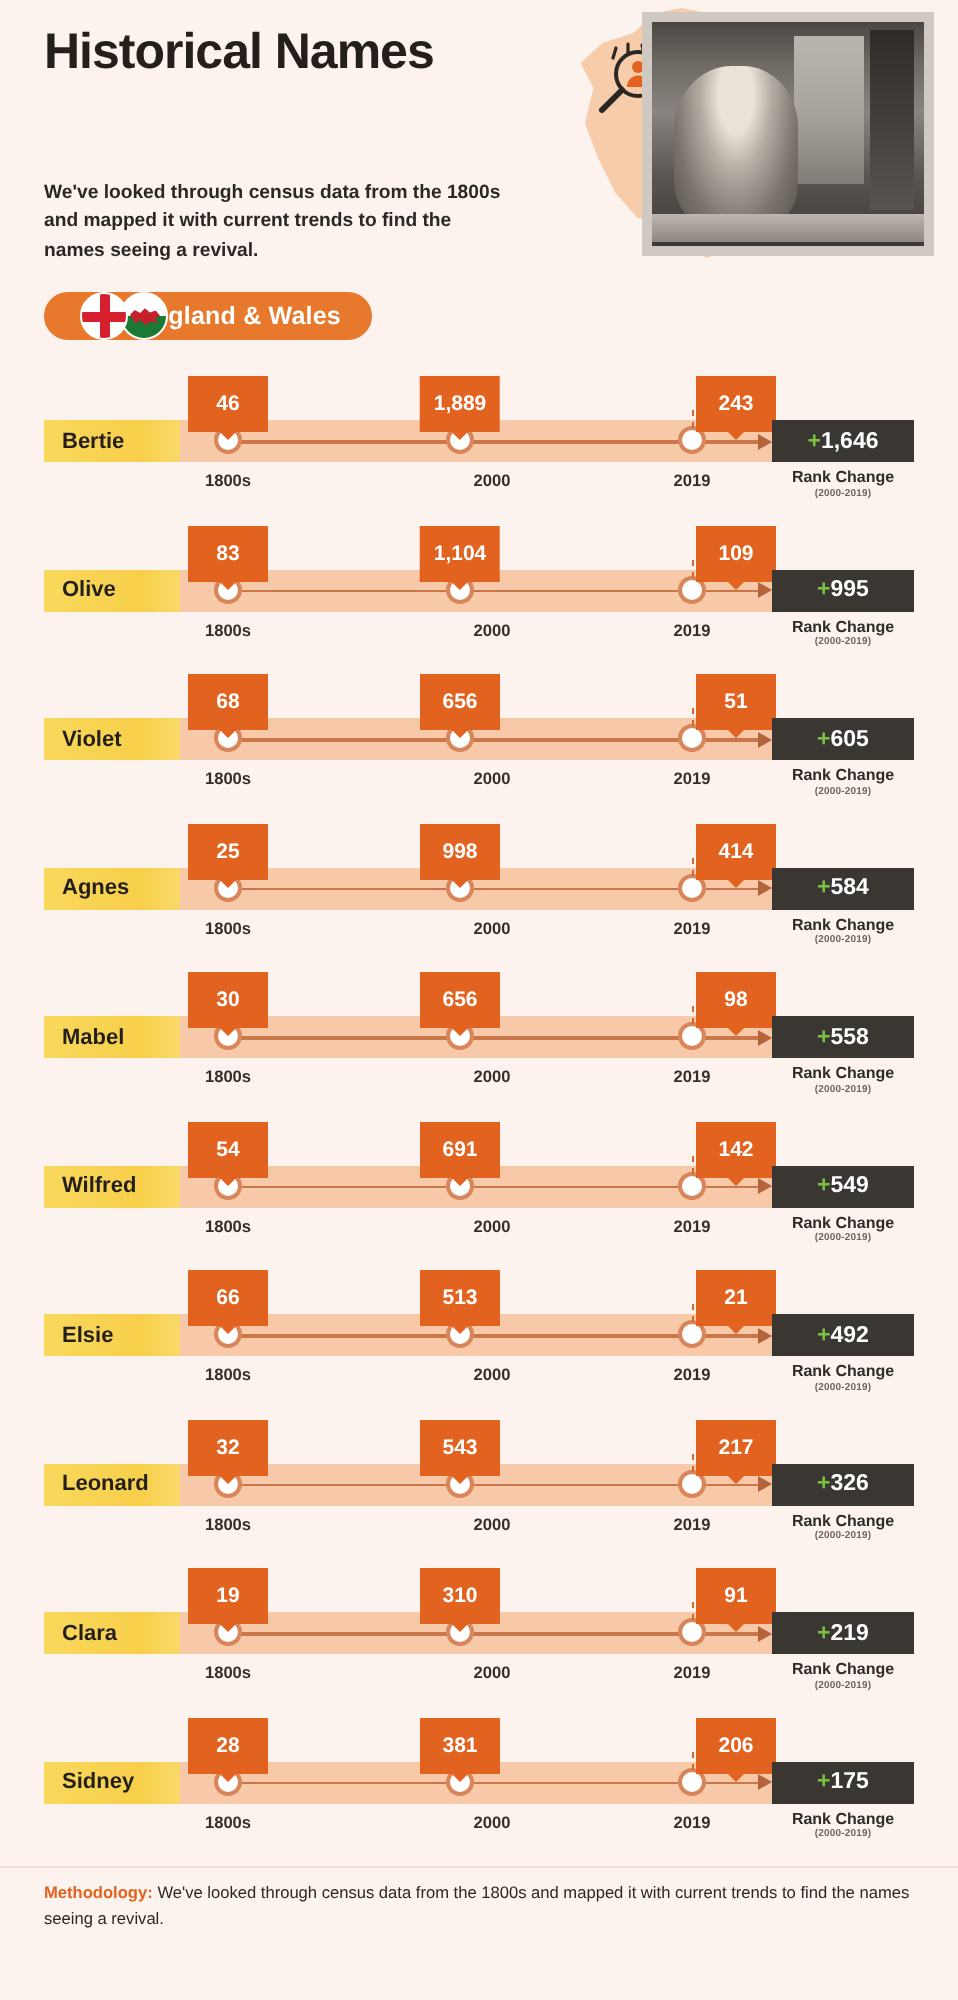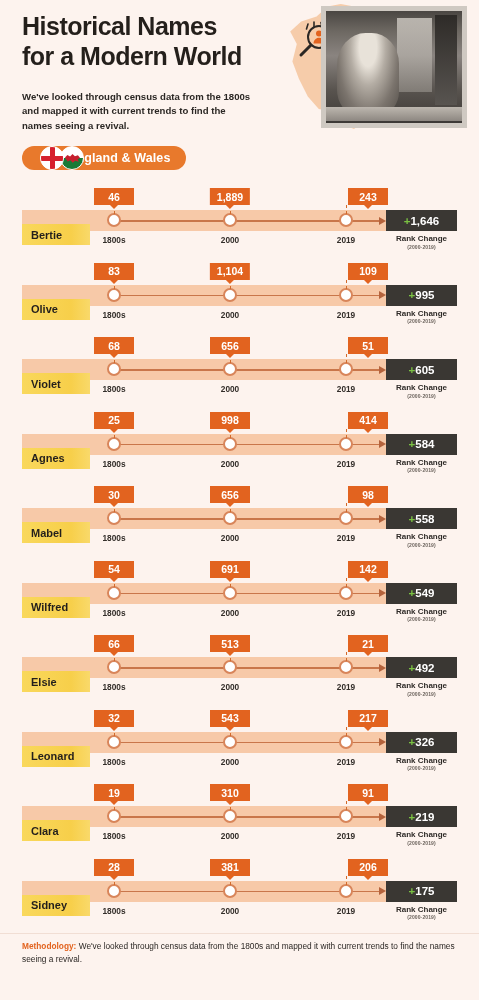--- a/index.html
+++ b/index.html
@@ -69,40 +69,39 @@
 
   .track{
     position:absolute;left:22px;top:22px;height:21px;width:390px;
     background:#f7c9a8;
   }
   .name-chip{
     position:absolute;left:0;top:0;height:21px;width:68px;
     background:linear-gradient(90deg,#f9d85c 0%,#f7cf4a 72%,#f9d96a 100%);
     display:flex;align-items:center;justify-content:flex-start;padding-left:9px;
     box-sizing:border-box;
-    margin-top:14px;
   }
   .name-chip span{font-size:11px;font-weight:bold;color:#231f1c;white-space:nowrap;}
   .line{
     position:absolute;left:92px;top:10.2px;height:1.6px;width:268px;background:#c9764a;
   }
   .arrow{
     position:absolute;left:357px;top:6.6px;width:0;height:0;
     border-left:7px solid #b5633c;border-top:4.4px solid transparent;border-bottom:4.4px solid transparent;
   }
   .node{
     position:absolute;top:3.4px;width:14px;height:14px;border-radius:50%;
     background:#ffffff;border:2px solid #d8855a;box-sizing:border-box;
   }
   .node.n0{left:85px;}
   .node.n1{left:201px;}
   .node.n2{left:317px;}
 
   .callout{
-    position:absolute;top:-22px;height:17px;min-width:40px;
+    position:absolute;top:-22px;height:28px;min-width:40px;
     background:#e2631f;display:flex;align-items:center;justify-content:center;
     padding:0 7px;box-sizing:border-box;
   }
   .callout span{font-size:10.5px;font-weight:bold;color:#ffffff;white-space:nowrap;}
   .callout:after{
     content:"";position:absolute;left:50%;bottom:-4px;transform:translateX(-50%);
     width:0;height:0;border-left:4px solid transparent;border-right:4px solid transparent;
     border-top:4px solid #e2631f;
   }
   .callout.c0{left:92px;transform:translateX(-50%);}
@@ -112,21 +111,21 @@
   .stem{position:absolute;top:-5px;height:9px;width:0;border-left:1.4px dashed #d26a2b;}
   .stem.s0{left:91.6px;}
   .stem.s1{left:207.6px;}
   .stem.s2{left:323.6px;}
 
   .yearlabel{
     position:absolute;top:25px;font-size:8.3px;font-weight:bold;color:#332e2a;
     transform:translateX(-50%);white-space:nowrap;
   }
   .yearlabel.y0{left:92px;}
-  .yearlabel.y1{left:208px;text-align:center;}
+  .yearlabel.y1{left:224px;text-align:center;}
   .yearlabel.y2{left:324px;}
 
   .rank-box{
     position:absolute;left:386px;top:22px;width:71px;height:21px;
     background:#3a3733;display:flex;align-items:center;justify-content:center;
   }
   .rank-box .plus{color:#7ac143;font-size:11.5px;font-weight:bold;}
   .rank-box .val{color:#ffffff;font-size:11.5px;font-weight:bold;}
   .rank-cap{
     position:absolute;left:386px;top:46px;width:71px;text-align:center;
@@ -164,21 +163,20 @@
 
     <div class="photo">
       <div class="door2"></div>
       <div class="door"></div>
       <div class="figure"></div>
       <div class="sill"></div>
     </div>
 
     <div class="title">
       <div>Historical Names</div>
-      <div>for a Modern World</div>
     </div>
 
     <div class="intro">We've looked through census data from the 1800s and mapped it with current trends to find the names seeing a revival.</div>
   </div>
 
   <div class="region-pill">
     <div class="flag flag-eng">
       <div class="v"></div>
         <div class="h"></div>
     </div>

